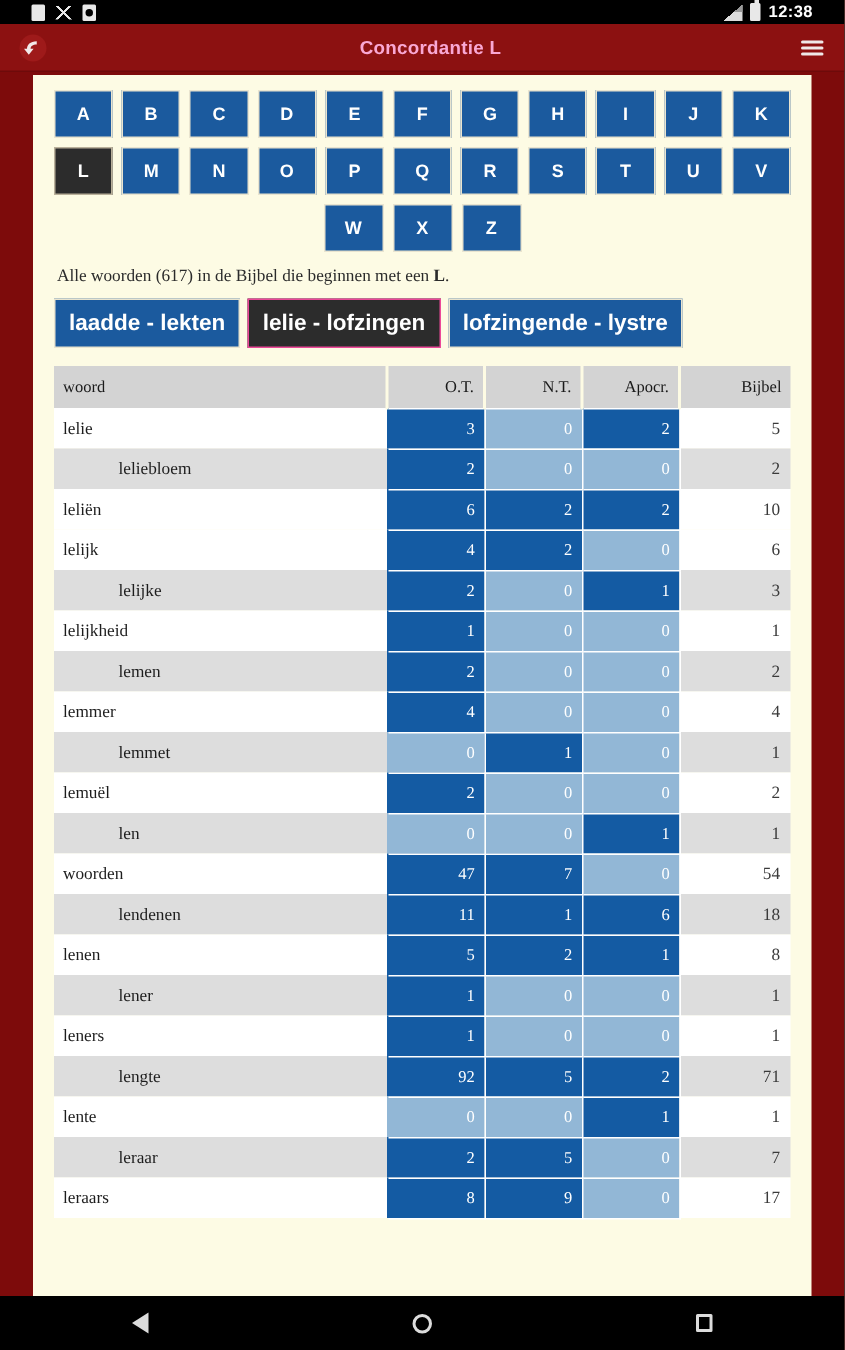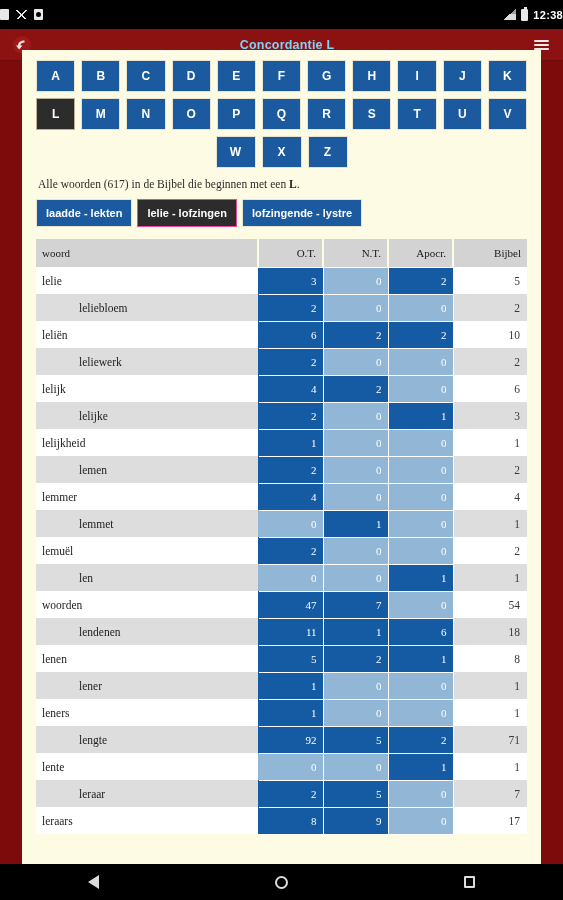--- a/index.html
+++ b/index.html
@@ -11,25 +11,25 @@
   }
   #app {
     position: relative;
     width: 563px; height: 900px;
     background: #7d0b0b;
     overflow: hidden;
   }
 
   
   .statusbar {
-    height: 29px;
+    height: 16px;
     background: #000;
     display: flex;
     align-items: center;
-    padding: 0 0;
+    padding: 0 21px;
     color: #fff;
     font-family: "Liberation Sans", sans-serif;
     font-size: 10px;
   }
   .sb-left { display: flex; align-items: center; gap: 7px; }
   .sb-right { margin-left: auto; display: flex; align-items: center; gap: 5px; }
   .sb-ico { display: inline-block; width: 9px; height: 11px; background: #e8e8e8; }
   .sb-ico.doc { border-radius: 1px; }
   .sb-ico.nfc {
     background: transparent;
@@ -74,21 +74,21 @@
     border-bottom: 1px solid #6e0a0a;
   }
   .tb-back {
     width: 44px; height: 32px;
     display: flex; align-items: center; justify-content: center;
   }
   .tb-back svg { display: block; }
   .tb-title {
     position: absolute; left: 0; right: 0;
     text-align: center;
-    color: #7dd3fc;
+    color: #f9a8d4;
     font-family: "Liberation Sans", sans-serif;
     font-size: 12.5px;
     font-weight: bold;
     letter-spacing: 0.2px;
     pointer-events: none;
     margin-left: 11px;
   }
   .tb-menu {
     margin-left: auto;
     width: 44px; height: 32px;
@@ -138,21 +138,21 @@
     color: #2b2b2b;
   }
   .lead-text b { font-weight: bold; }
 
   
   .tabs { display: flex; gap: 5px; margin-bottom: 12px; }
   .tab {
     background: #1b5a9e;
     color: #fff;
     font-family: "Liberation Sans", sans-serif;
-    font-size: 11px; font-weight: bold;
+    font-size: 15px; font-weight: bold;
     padding: 7px 9px;
     border: 1px solid #e9e4cf;
     cursor: pointer;
     white-space: nowrap;
   }
   .tab.active { background: #2c2c2c; border: 1px solid #ec4899; }
 
   
   .tbl { width: 100%; border-collapse: collapse; table-layout: fixed; }
   .tbl th {
@@ -336,27 +336,20 @@
               <td class="num lo">0</td>
               <td class="total">2</td>
             </tr>
             <tr class="odd">
               <td class="word">leliën</td>
               <td class="num hi">6</td>
               <td class="num hi">2</td>
               <td class="num hi">2</td>
               <td class="total">10</td>
             </tr>
-            <tr class="even">
-              <td class="word">leliewerk</td>
-              <td class="num hi">2</td>
-              <td class="num lo">0</td>
-              <td class="num lo">0</td>
-              <td class="total">2</td>
-            </tr>
             <tr class="odd">
               <td class="word">lelijk</td>
               <td class="num hi">4</td>
               <td class="num hi">2</td>
               <td class="num lo">0</td>
               <td class="total">6</td>
             </tr>
             <tr class="even">
               <td class="word">lelijke</td>
               <td class="num hi">2</td>

